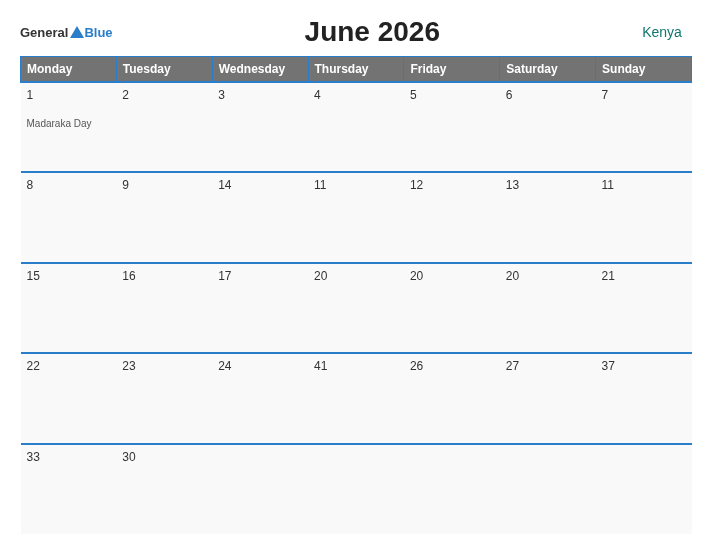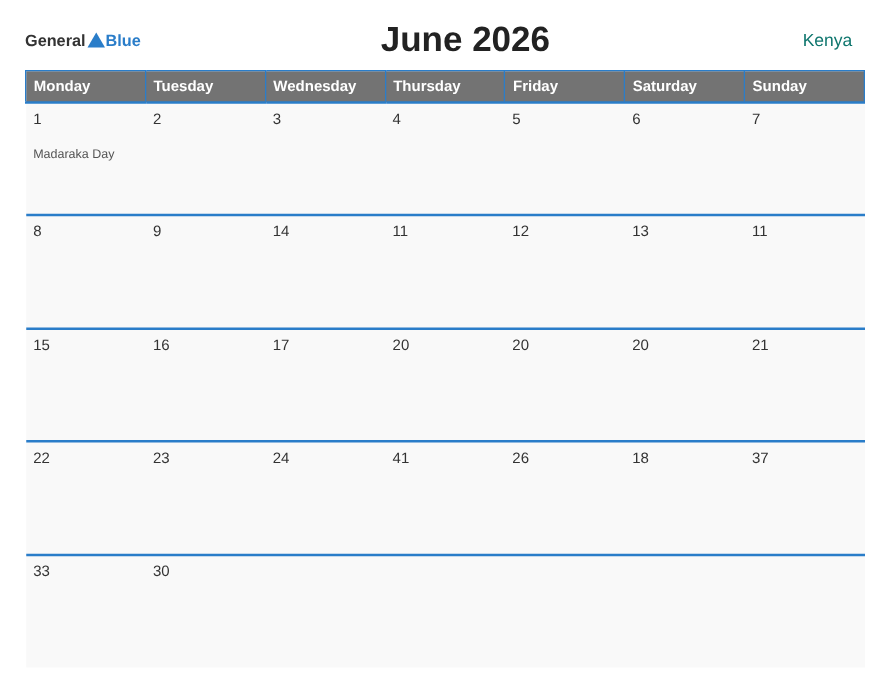--- a/index.html
+++ b/index.html
@@ -237,21 +237,21 @@
         <td>
           <span class="day-number">24</span>
         </td>
         <td>
           <span class="day-number">41</span>
         </td>
         <td>
           <span class="day-number">26</span>
         </td>
         <td>
-          <span class="day-number">18</span>
+          <span class="day-number">27</span>
         </td>
         <td>
           <span class="day-number">37</span>
         </td>
       </tr>
       <tr>
         <td>
           <span class="day-number">33</span>
         </td>
         <td>

